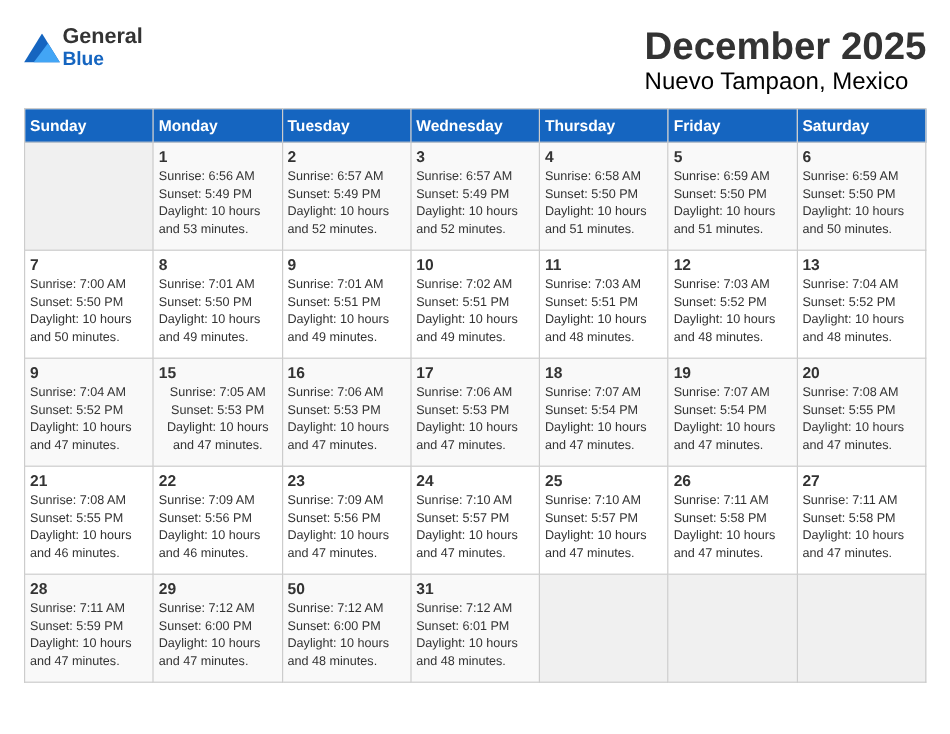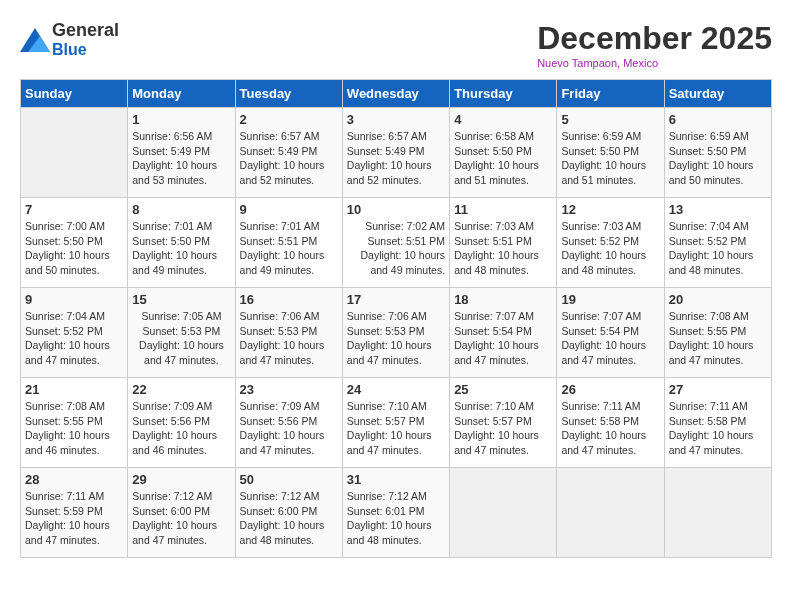--- a/index.html
+++ b/index.html
@@ -38,23 +38,23 @@
     }
     .title-block {
       text-align: left;
     }
     .title-block h1 {
       font-size: 32px;
       font-weight: bold;
       color: #333;
     }
     .title-block h2 {
-      font-size: 11px;
+      font-size: 20px;
       font-weight: normal;
-      color: #a21caf;
+      color: #000000;
     }
     table {
       width: 100%;
       border-collapse: collapse;
       font-size: 11px;
     }
     thead tr th {
       background-color: #1565C0;
       color: #fff;
       padding: 6px 4px;
@@ -187,21 +187,21 @@
         </td>
         <td>
           <span class="day-num">9</span>
           <div class="day-info" style="white-space: pre-line;">Sunrise: 7:01 AM
 Sunset: 5:51 PM
 Daylight: 10 hours
 and 49 minutes.</div>
         </td>
         <td>
           <span class="day-num">10</span>
-          <div class="day-info" style="white-space: pre-line; text-align: right;">Sunrise: 7:02 AM
+          <div class="day-info" style="white-space: pre-line;">Sunrise: 7:02 AM
 Sunset: 5:51 PM
 Daylight: 10 hours
 and 49 minutes.</div>
         </td>
         <td>
           <span class="day-num">11</span>
           <div class="day-info" style="white-space: pre-line;">Sunrise: 7:03 AM
 Sunset: 5:51 PM
 Daylight: 10 hours
 and 48 minutes.</div>

